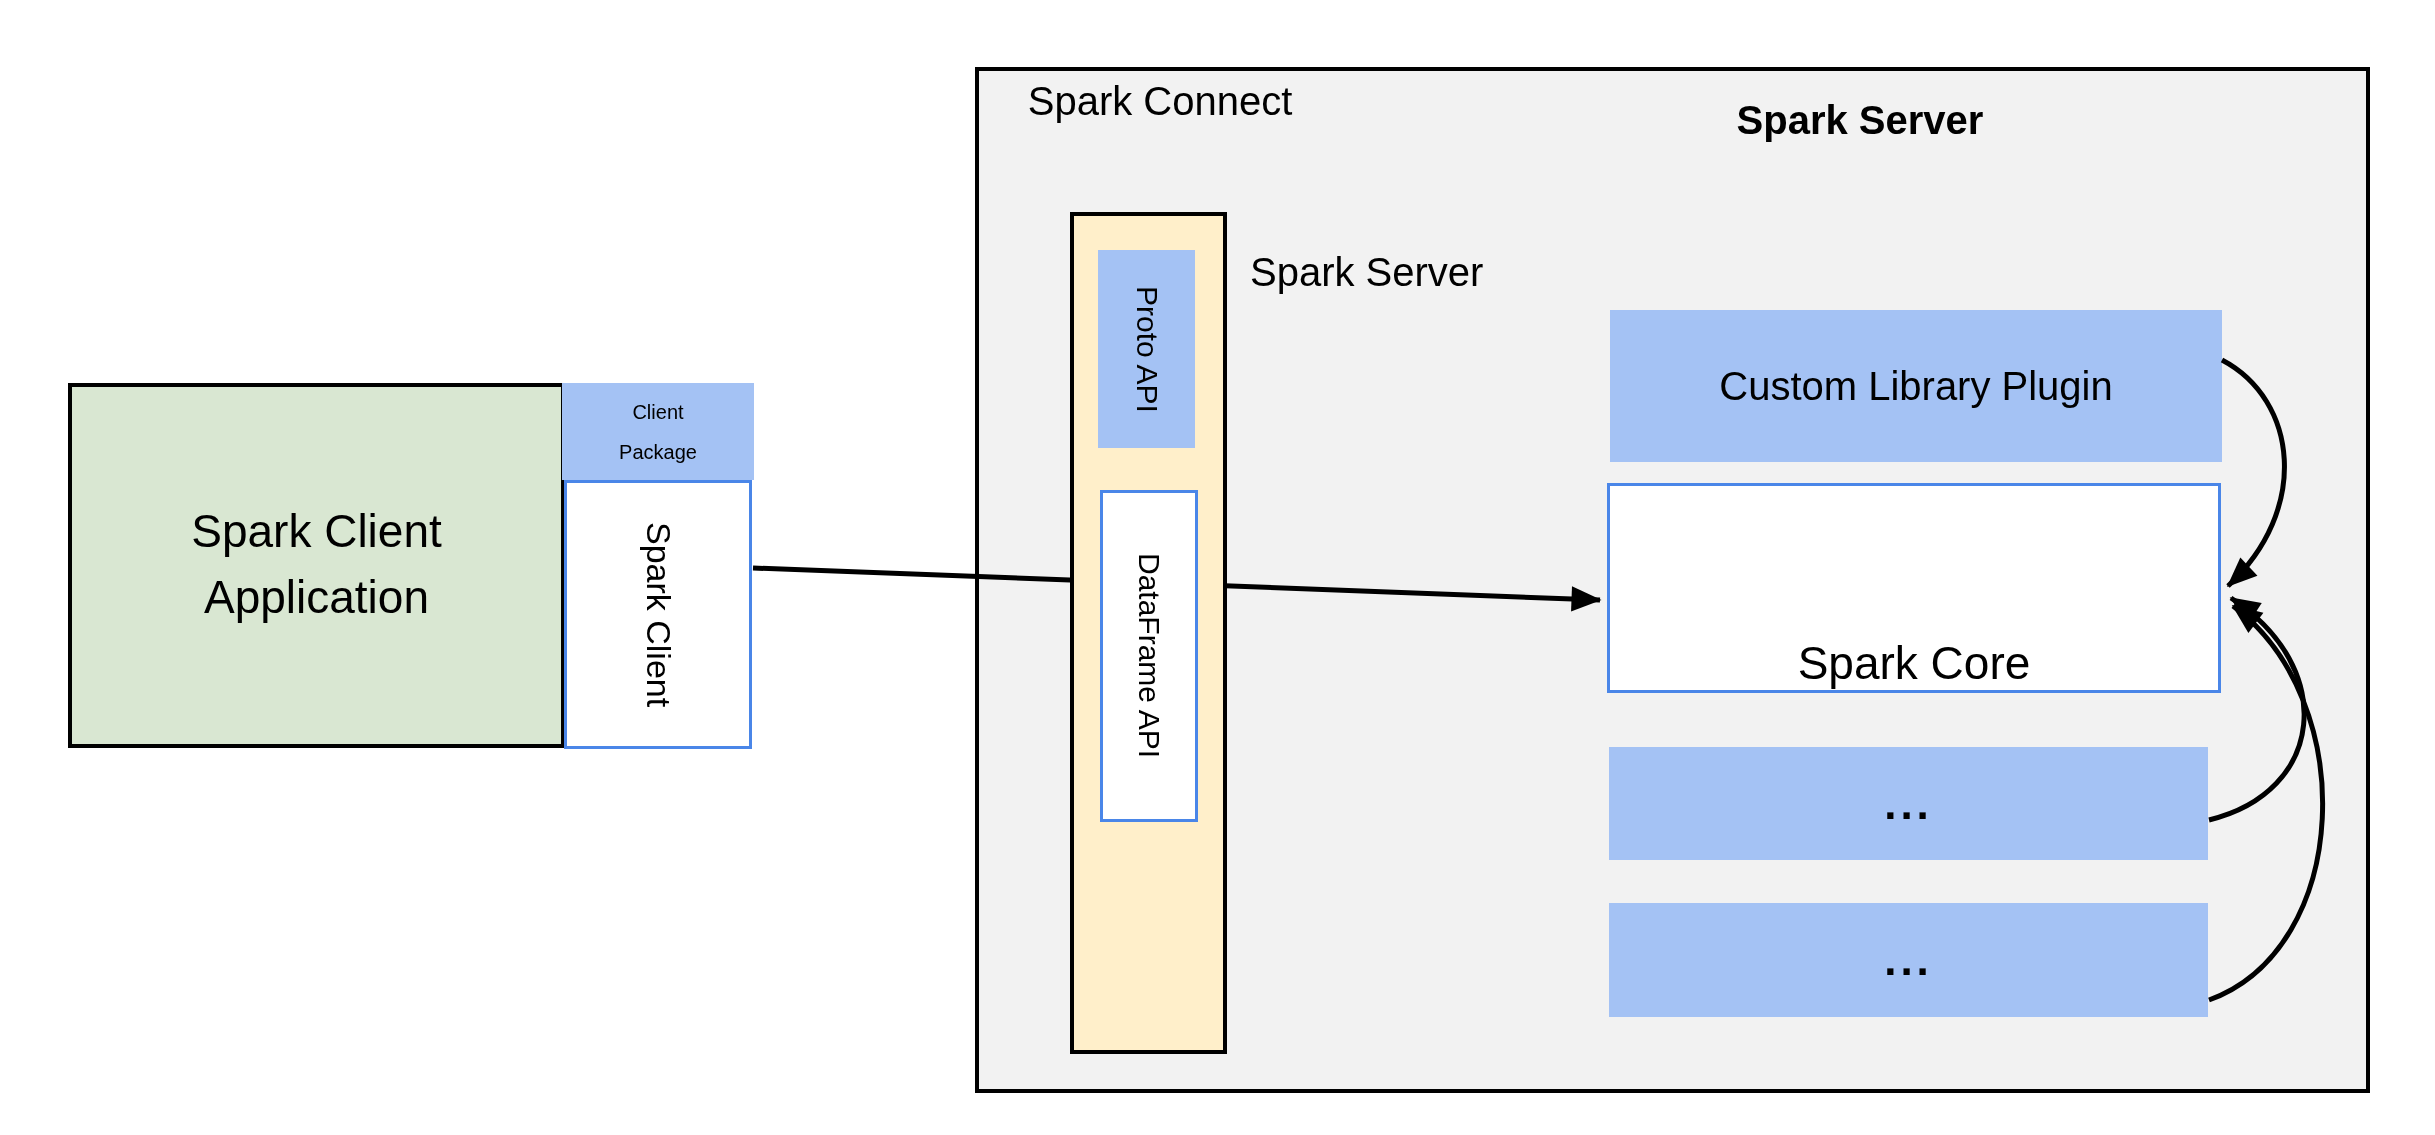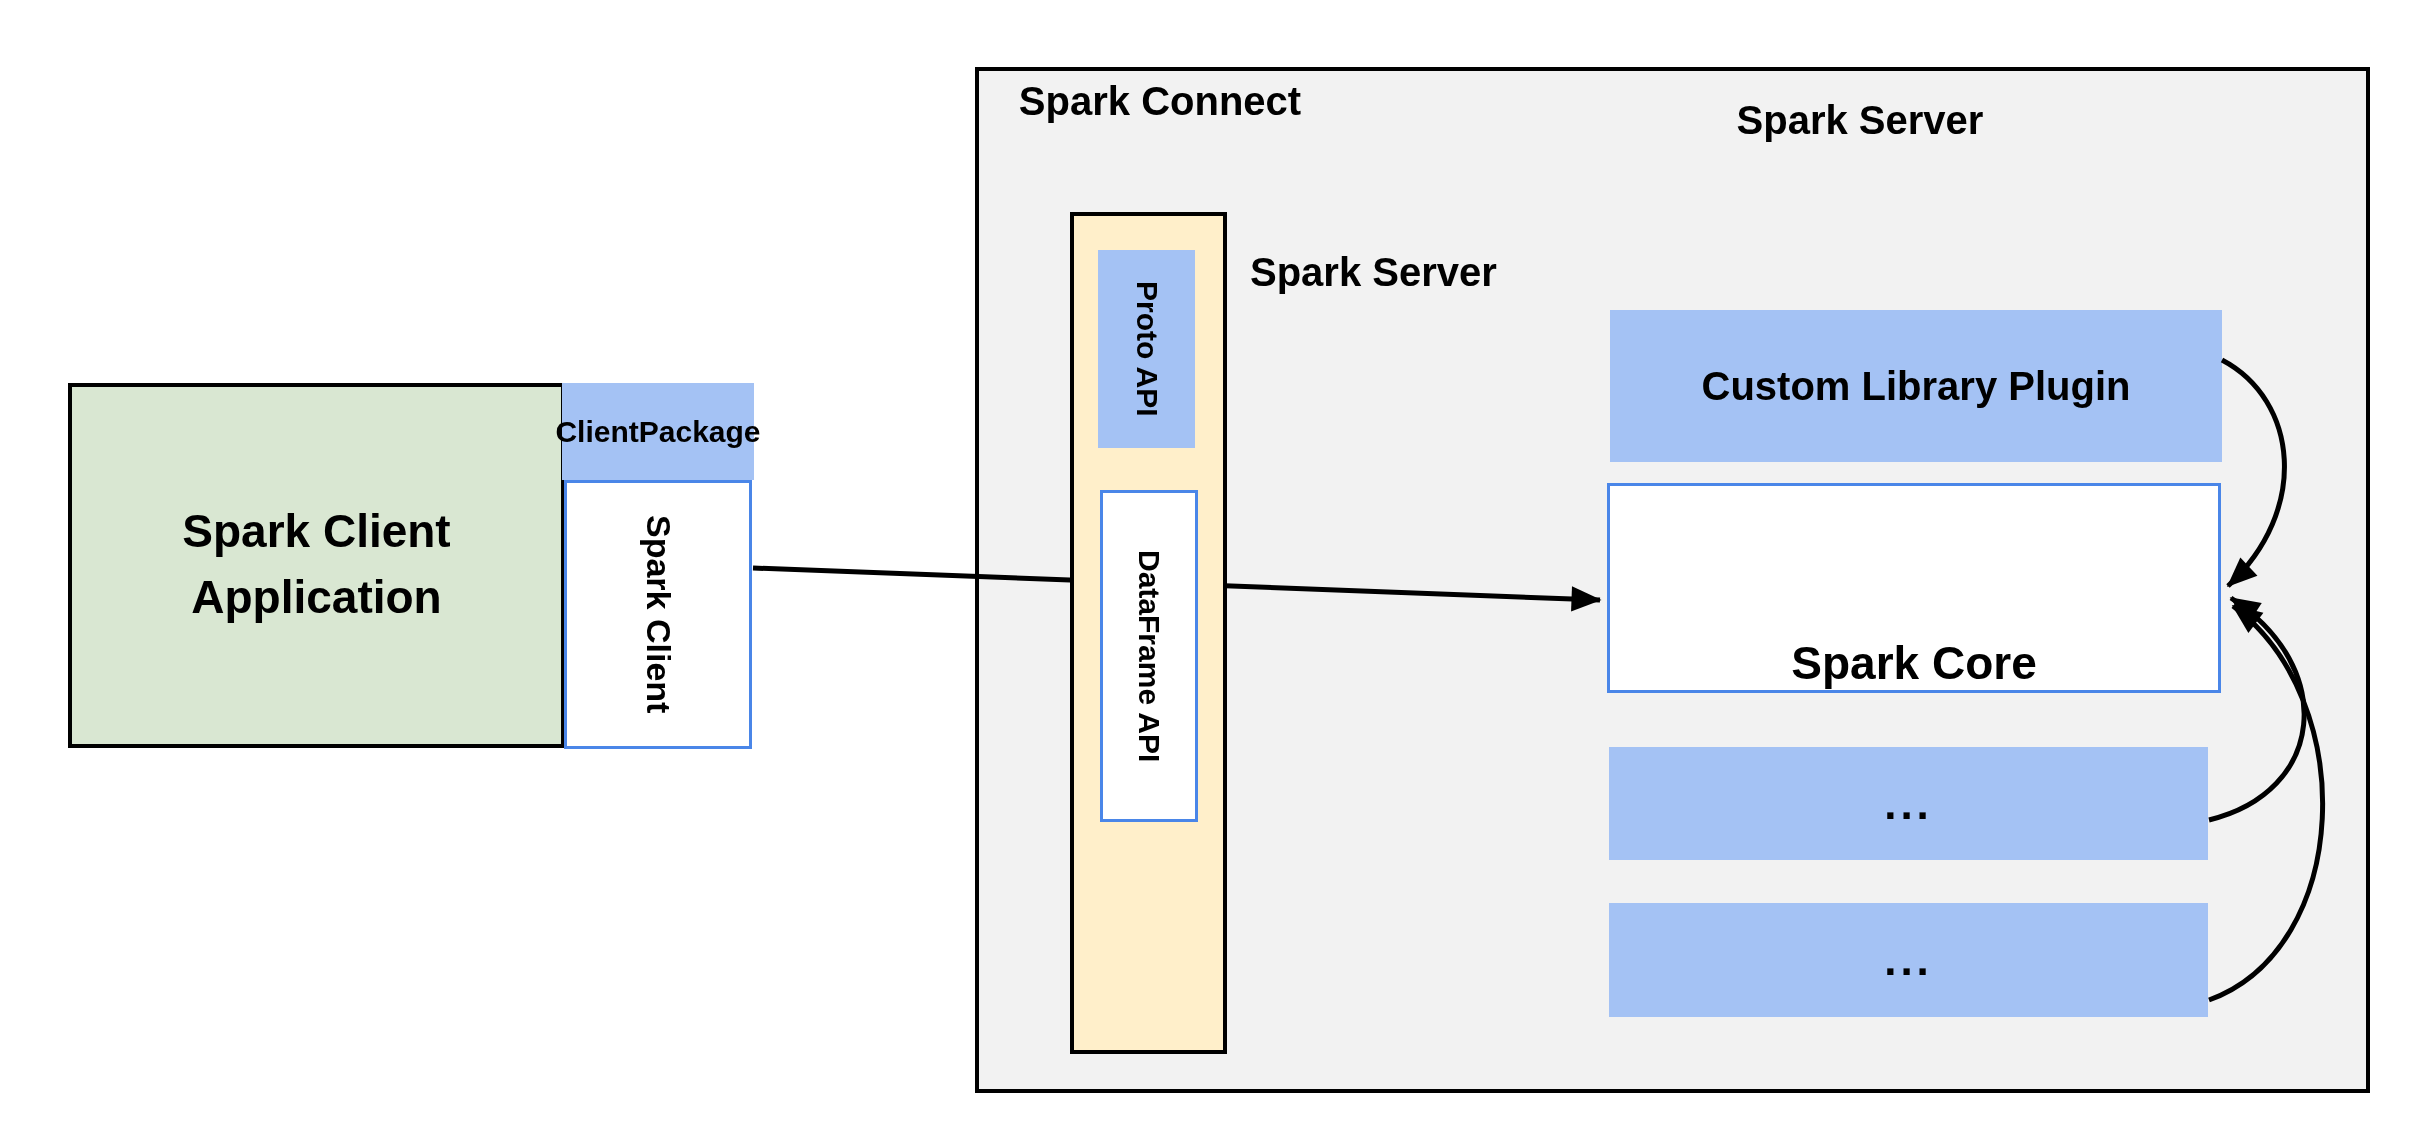--- a/index.html
+++ b/index.html
@@ -6,31 +6,31 @@
     --box-blue:#a4c2f4;
     --border-blue:#4a86e8;
     --box-green:#d9e7d2;
     --box-yellow:#ffefca;
     --panel-gray:#f2f2f2;
     --line-black:#000000;
   }
   *{box-sizing:border-box;margin:0;padding:0;}
   html,body{width:2435px;height:1135px;background:#ffffff;overflow:hidden;}
   body{font-family:"Liberation Sans", sans-serif;color:#000;position:relative;}
-  .abs{position:absolute;font-weight:bold;}
+  .abs{position:absolute;}
 
   
   .app-box{left:68px;top:383px;width:497px;height:365px;
     background:var(--box-green);border:4px solid var(--line-black);z-index:3;}
   .app-label{left:68px;top:498px;width:497px;text-align:center;
     font-size:46px;line-height:66px;z-index:5;}
   .package-box{left:562px;top:383px;width:192px;height:97px;
     background:var(--box-blue);z-index:3;
-    display:flex;flex-direction:row;align-items:center;justify-content:center;
-    font-size:30px;line-height:40px;text-align:right;}
+    display:flex;flex-direction:column;align-items:center;justify-content:center;
+    font-size:20px;line-height:40px;text-align:right;}
   .client-vbox{left:564px;top:480px;width:188px;height:269px;
     background:#fff;border:3px solid var(--border-blue);z-index:3;
     display:flex;align-items:center;justify-content:center;}
   .vtext{writing-mode:vertical-rl;white-space:nowrap;}
   .client-vbox .vtext{font-size:34px;}
 
   
   .outer-box{left:975px;top:67px;width:1395px;height:1026px;
     background:var(--panel-gray);border:4px solid var(--line-black);z-index:1;}
   .connect-title{left:990px;top:74px;width:340px;text-align:center;

